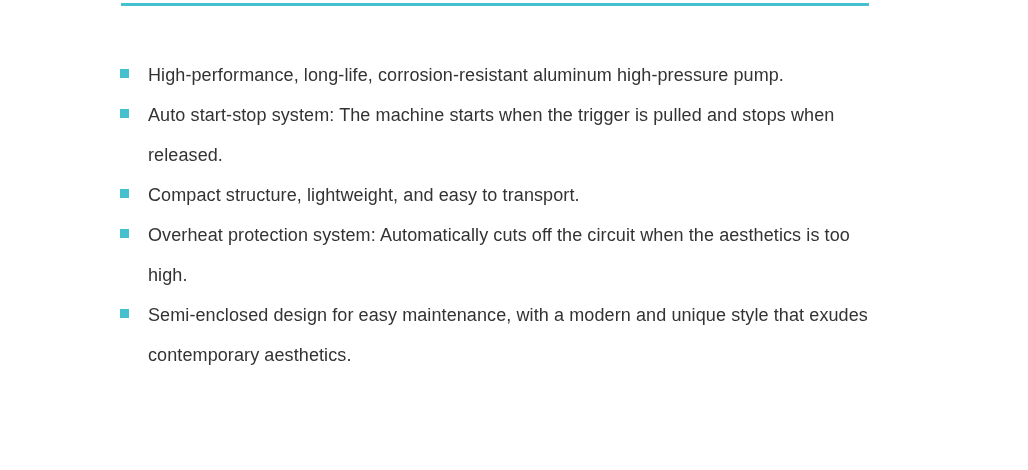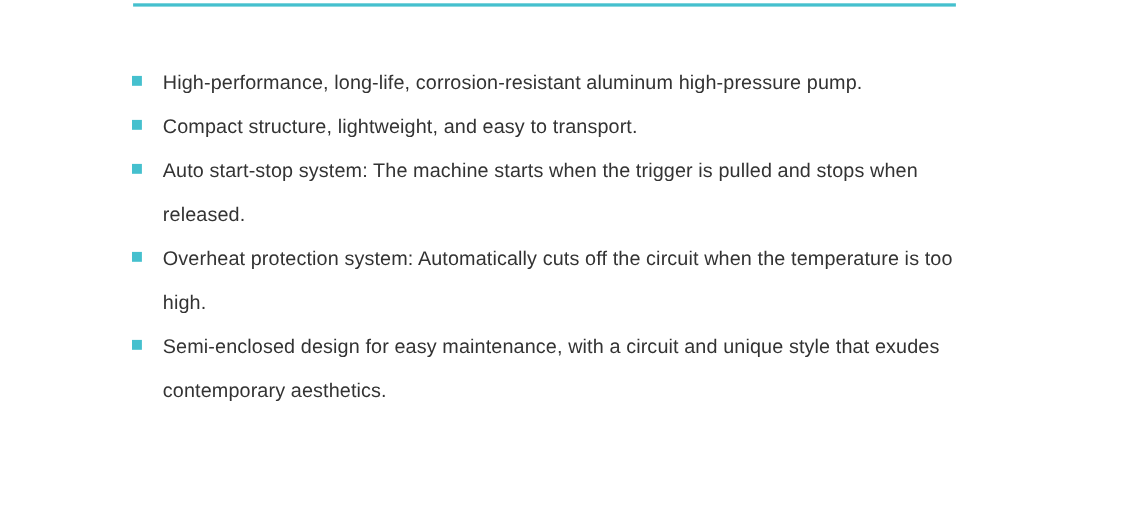--- a/index.html
+++ b/index.html
@@ -67,29 +67,29 @@
 
   <div class="top-divider"></div>
 
   <ul class="feature-list">
     <li class="feature-item">
       <span class="bullet-square"></span>
       <span class="feature-text">High-performance, long-life, corrosion-resistant aluminum high-pressure pump.</span>
     </li>
     <li class="feature-item">
       <span class="bullet-square"></span>
+      <span class="feature-text">Auto start-stop system: The machine starts when the trigger is pulled and stops when released.</span>
+    </li>
+    <li class="feature-item">
+      <span class="bullet-square"></span>
       <span class="feature-text">Compact structure, lightweight, and easy to transport.</span>
     </li>
     <li class="feature-item">
       <span class="bullet-square"></span>
-      <span class="feature-text">Auto start-stop system: The machine starts when the trigger is pulled and stops when released.</span>
+      <span class="feature-text">Overheat protection system: Automatically cuts off the circuit when the aesthetics is too high.</span>
     </li>
     <li class="feature-item">
       <span class="bullet-square"></span>
-      <span class="feature-text">Overheat protection system: Automatically cuts off the circuit when the temperature is too high.</span>
-    </li>
-    <li class="feature-item">
-      <span class="bullet-square"></span>
-      <span class="feature-text">Semi-enclosed design for easy maintenance, with a circuit and unique style that exudes contemporary aesthetics.</span>
+      <span class="feature-text">Semi-enclosed design for easy maintenance, with a modern and unique style that exudes contemporary aesthetics.</span>
     </li>
   </ul>
 
 </div>
 
 </body></html>

